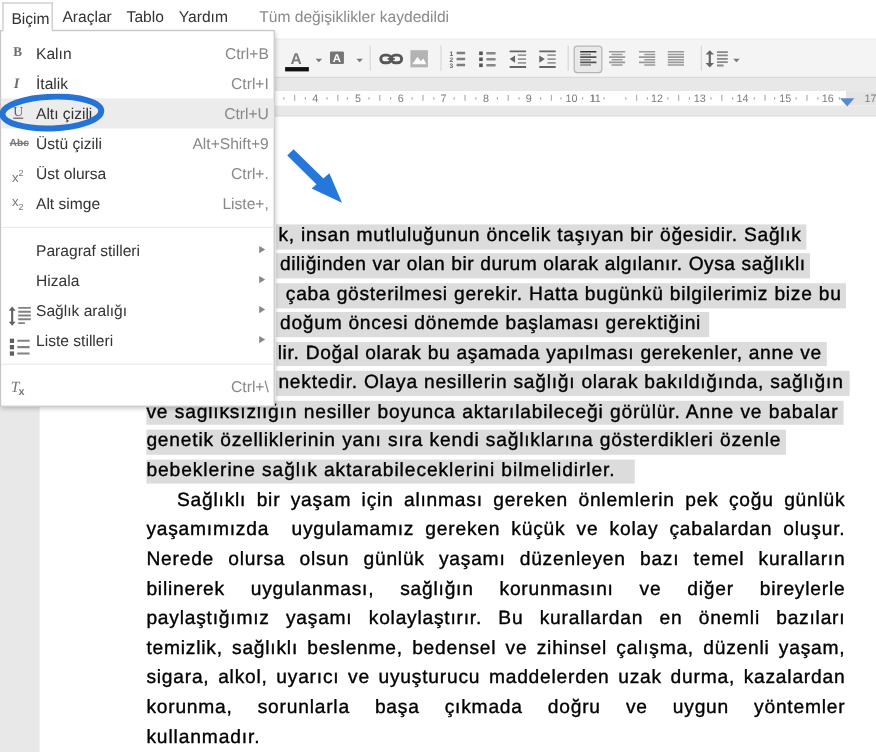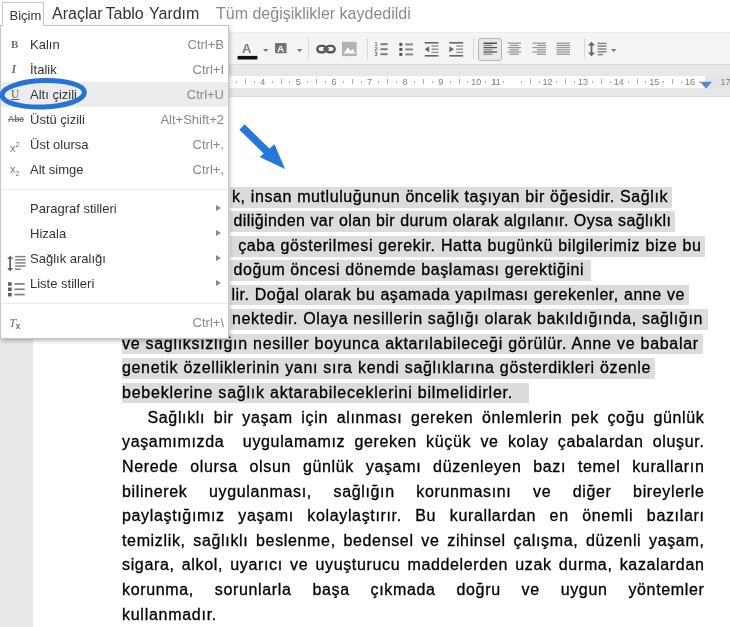--- a/index.html
+++ b/index.html
@@ -1,19 +1,19 @@
 <!DOCTYPE html>
 <html><head><meta charset="utf-8"><style>
 html,body{margin:0;padding:0}
 body{width:730px;height:627px;position:relative;overflow:hidden;background:#fff;
  font-family:"Liberation Sans",sans-serif;}
 .abs{position:absolute}
 
 #menubar{left:0;top:0;width:730px;height:32px;background:#fff;z-index:5}
-.mitem{position:absolute;top:7px;font-size:16px;color:#333;line-height:14px;z-index:6}
+.mitem{position:absolute;top:7px;font-size:13px;color:#333;line-height:14px;z-index:6}
 #toolbar{left:0;top:32px;width:730px;height:33px;background:#f4f4f4;
  border-top:1px solid #ececec;border-bottom:1px solid #d9d9d9;box-sizing:border-box;z-index:4}
 .tsep{position:absolute;top:38px;width:1px;height:21px;background:#d8d8d8;z-index:5}
 #strip1{left:0;top:65px;width:730px;height:10.5px;background:#e8e8e8;z-index:3}
 #ruler{left:0;top:75.5px;width:730px;height:12.5px;background:#fff;z-index:3}
 #rulgray{left:704.5px;top:75.5px;width:26px;height:12.5px;background:#e4e4e4;z-index:3}
 #strip2{left:0;top:88px;width:730px;height:9px;background:#e8e8e8;border-bottom:1px solid #dcdcdc;box-sizing:border-box;z-index:3}
 #canvasL{left:0;top:97px;width:33px;height:530px;background:#e8e8e8;z-index:1}
 .rnum{position:absolute;top:77px;font-size:9px;color:#7d7d7d;z-index:4;transform:translateX(-50%)}
 .tickS{position:absolute;top:81px;width:1px;height:2px;background:#b0b0b0;z-index:4}
@@ -273,31 +273,31 @@
       <span class="sc">Ctrl+I</span>
     </div>
   <div class="mi hirow">
       <span class="ic" style="font-family:'Liberation Serif',serif;font-size:11.5px;color:#5f5f5f;left:10px;text-decoration:underline">U</span>
       <span class="lb">Altı çizili</span>
       <span class="sc">Ctrl+U</span>
     </div>
   <div class="mi">
       <span class="ic" style="font-weight:bold;font-size:8.5px;color:#777;left:7px;text-decoration:line-through;line-height:25px">Abc</span>
       <span class="lb">Üstü çizili</span>
-      <span class="sc">Alt+Shift+2</span>
+      <span class="sc">Alt+Shift+9</span>
     </div>
   <div class="mi">
       <span class="ic" style="font-size:11px;color:#777;left:9px">x<sup style="font-size:7.5px">2</sup></span>
       <span class="lb">Üst olursa</span>
       <span class="sc">Ctrl+.</span>
     </div>
   <div class="mi">
       <span class="ic" style="font-size:11px;color:#777;left:9px">x<sub style="font-size:7.5px">2</sub></span>
       <span class="lb">Alt simge</span>
-      <span class="sc">Ctrl+,</span>
+      <span class="sc">Liste+,</span>
     </div>
   <div class="msep"></div>
   <div class="mi">
       <span class="lb">Paragraf stilleri</span>
       <span class="sub"></span>
     </div>
   <div class="mi">
       <span class="lb">Hizala</span>
       <span class="sub"></span>
     </div>

